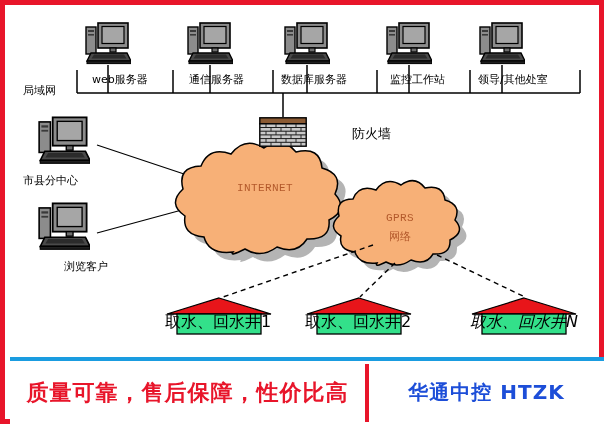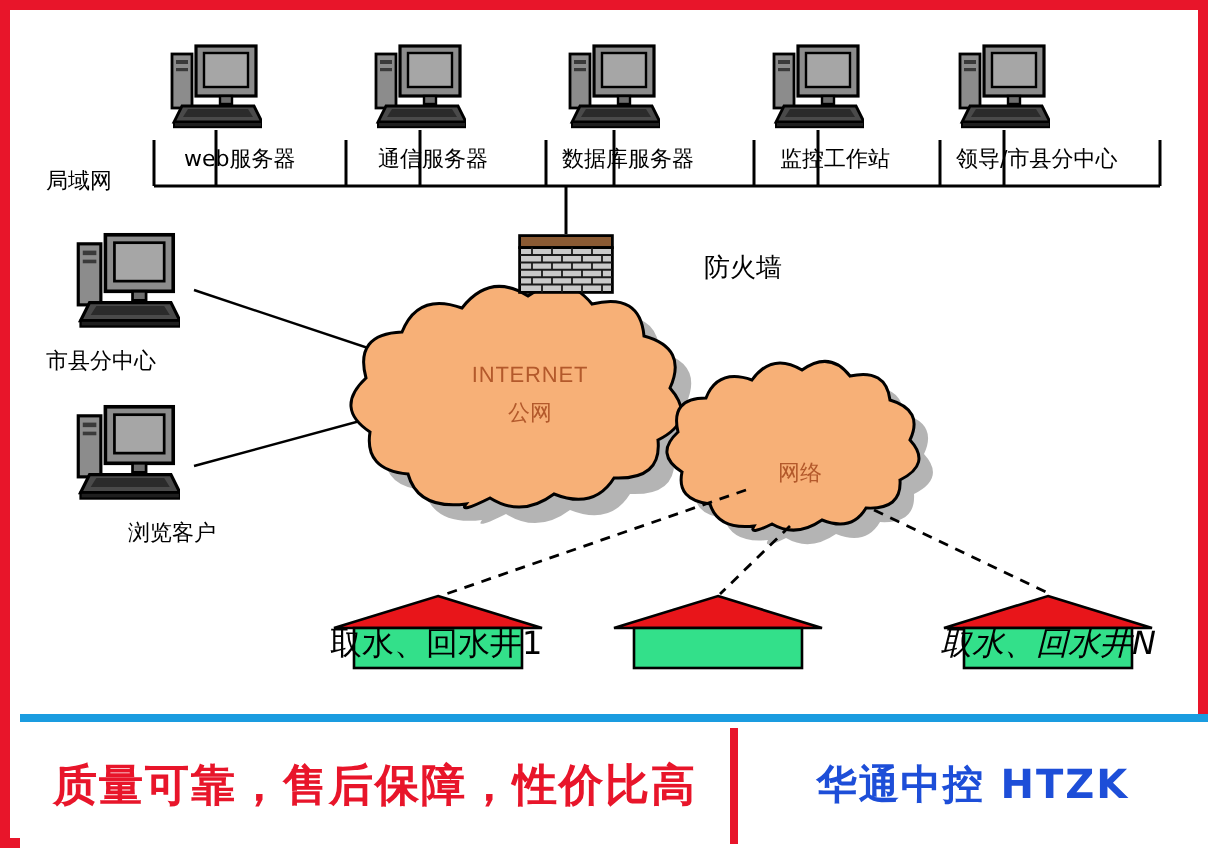--- a/index.html
+++ b/index.html
@@ -19,21 +19,21 @@
   }
   .lbl{
     position:absolute;
     font-size:11px;color:#000000;white-space:nowrap;
     font-family:"DejaVu Sans","Liberation Sans",sans-serif;
   }
   
   .cloud-txt{
     position:absolute;text-align:center;
     color:#b3592b;white-space:nowrap;
-    font-family:Liberation Sans, sans-serif;
+    font-family:Liberation Mono, monospace;
   }
   .cloud-txt.en{font-size:11px;letter-spacing:.4px;}
   .cloud-txt.cn{font-size:11px;}
   
   .fw-lbl{
     position:absolute;font-size:13px;color:#000;white-space:nowrap;padding-left:39px;
   }
   
   .well-lbl{
     position:absolute;font-size:16px;color:#000;white-space:nowrap;
@@ -209,33 +209,34 @@
     <use href="#house-icon" x="300" y="292" width="108" height="38"></use>
     <use href="#house-icon" x="465" y="292" width="108" height="38"></use>
   </svg>
 
   <div class="lbl" style="left:18px;top:78px;">局域网</div>
 
   <div class="lbl" style="left:87px;top:67px;">web服务器</div>
   <div class="lbl" style="left:184px;top:67px;">通信服务器</div>
   <div class="lbl" style="left:276px;top:67px;">数据库服务器</div>
   <div class="lbl" style="left:385px;top:67px;">监控工作站</div>
-  <div class="lbl" style="left:473px;top:67px;">领导/市县分中心</div>
+  <div class="lbl" style="left:473px;top:67px;">领导/其他处室</div>
 
   <div class="fw-lbl" style="left:308px;top:120px;">防火墙</div>
 
   <div class="lbl" style="left:18px;top:168px;">市县分中心</div>
   <div class="lbl" style="left:22px;top:254px;margin-left:37px;">浏览客户</div>
 
   <div class="cloud-txt en" style="left:200px;top:177px;width:120px;">INTERNET</div>
-  <div class="cloud-txt cn" style="left:200px;top:194px;width:120px;">公网</div>
-
+
+  <div class="cloud-txt en" style="left:350px;top:207px;width:90px;">GPRS</div>
   <div class="cloud-txt cn" style="left:350px;top:224px;width:90px;">网络</div>
 
   <div class="well-lbl" style="left:160px;top:307px;width:108px;">取水、回水井1</div>
+  <div class="well-lbl" style="left:300px;top:307px;width:108px;">取水、回水井2</div>
   <div class="well-lbl" style="left:465px;top:307px;width:108px;font-style:italic;">取水、回水井N</div>
 
   <div id="banner">
     <div id="banner-left">
       <span class="slogan">质量可靠，售后保障，性价比高</span>
     </div>
     <div id="banner-div"></div>
     <div id="banner-right">
       <span class="brand">华通中控  HTZK</span>
     </div>

